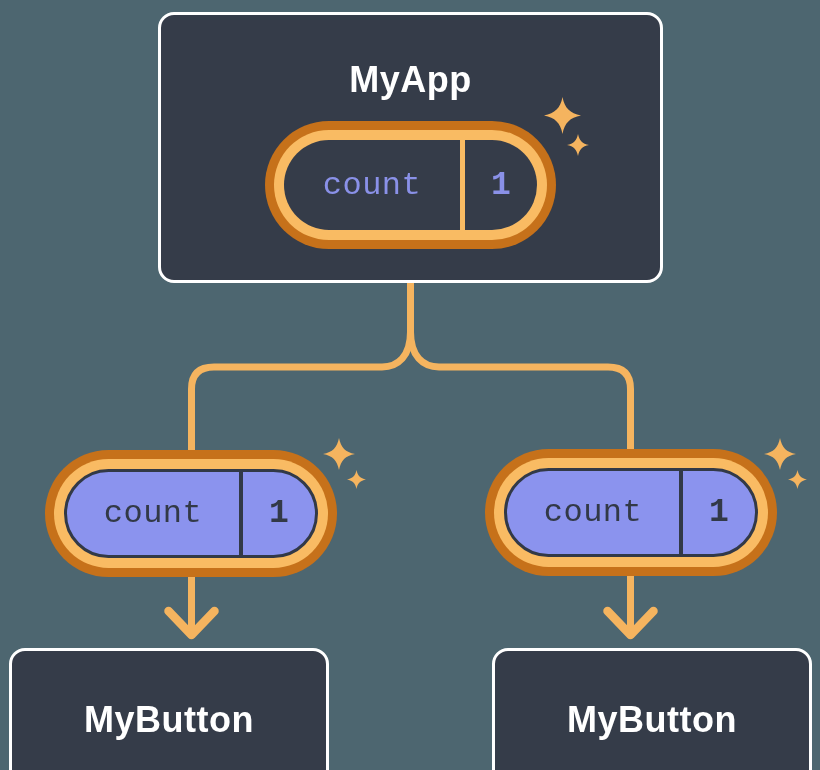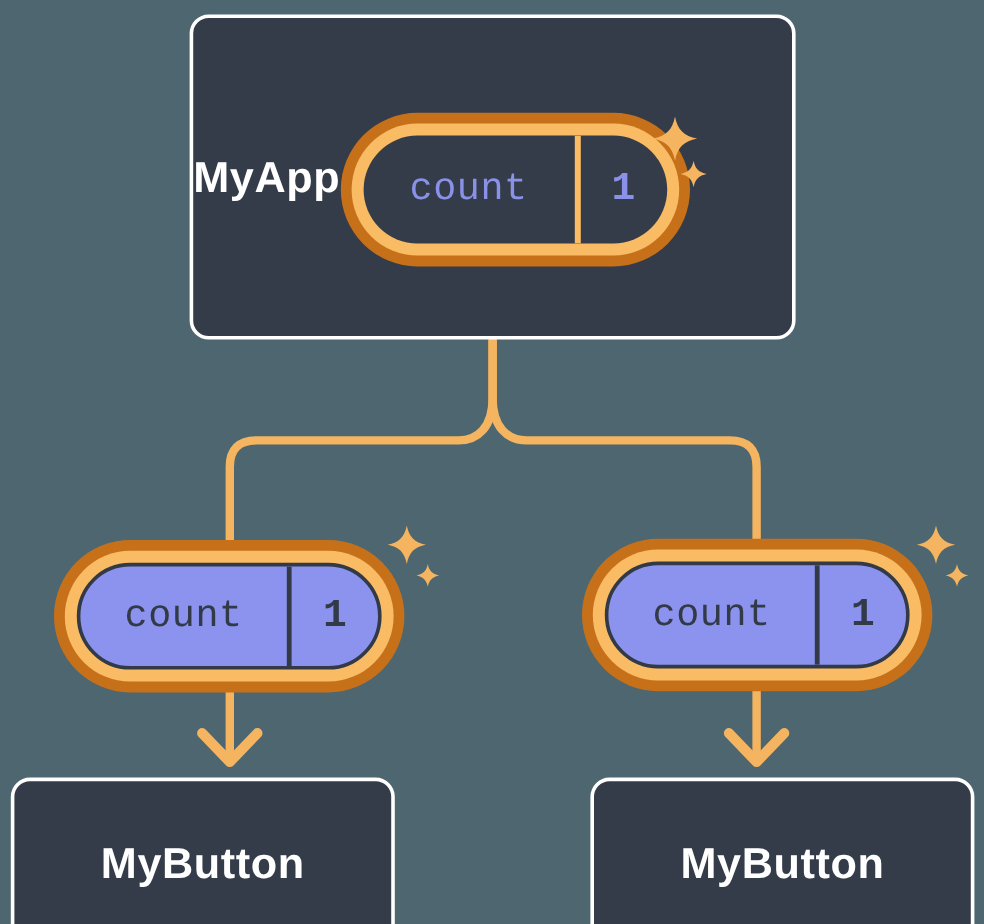--- a/index.html
+++ b/index.html
@@ -42,22 +42,22 @@
   .node {
     position: absolute;
     background: var(--node-fill);
     border: 3px solid var(--node-border);
     border-radius: 16px;
     z-index: 1;
   }
   .app-node {
     left: 158px; top: 12px;
     width: 505px; height: 271px;
-    display: flex; flex-direction: row; align-items: center;
-    padding-top: 20px;
+    display: flex; flex-direction: column; align-items: center;
+    padding-top: 44px;
   }
   .node-title {
     color: var(--node-text);
     font-size: 36px;
     font-weight: 600;
     letter-spacing: 0.5px;
   }
   .app-node .node-title { margin-bottom: 20px; }
 
   .button-node {

